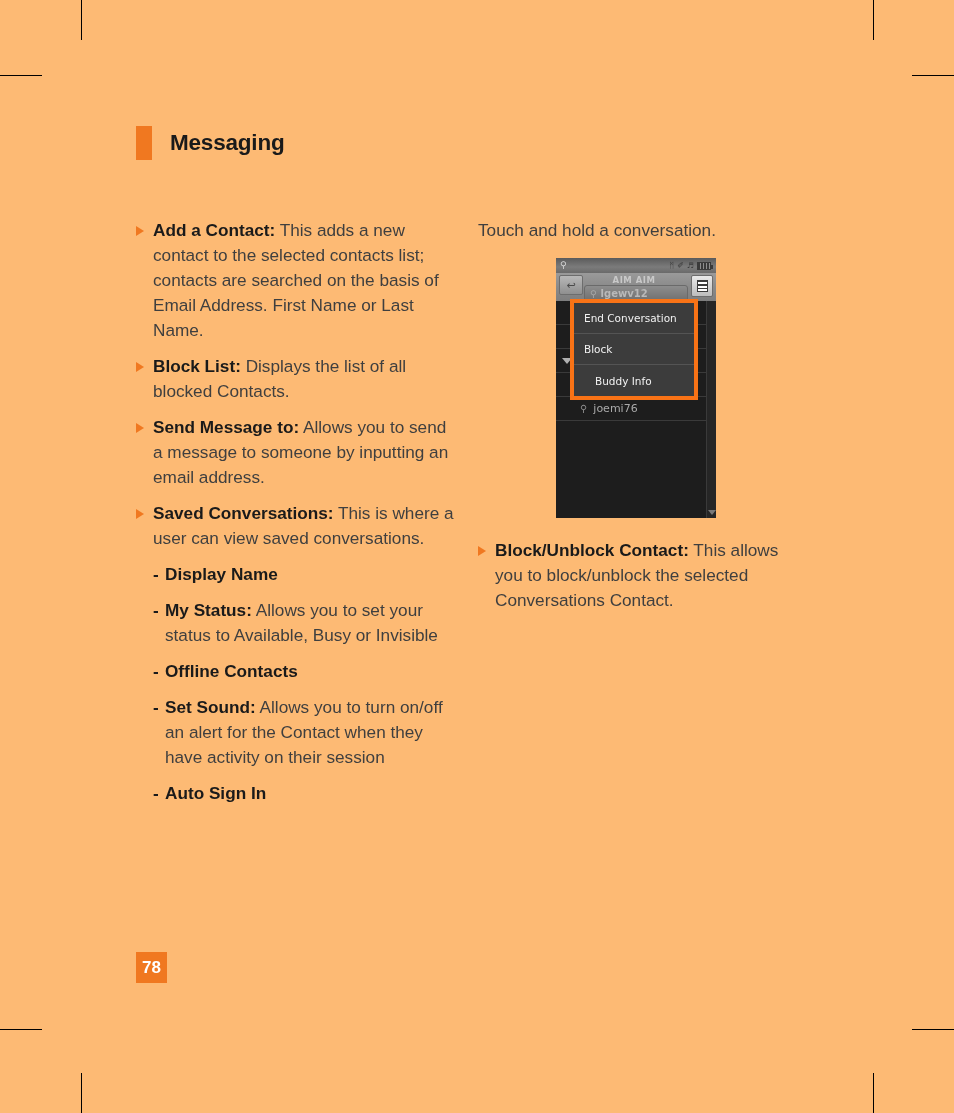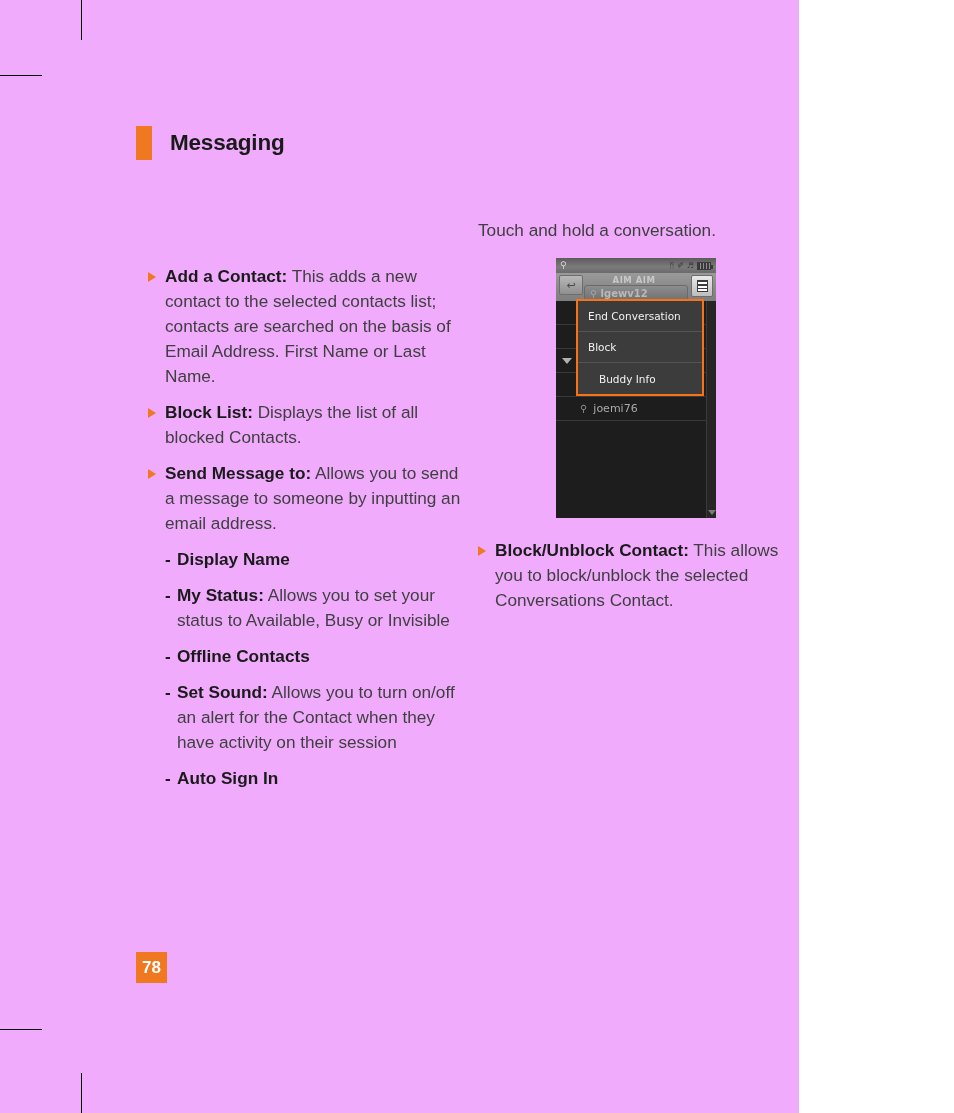--- a/index.html
+++ b/index.html
@@ -2,39 +2,39 @@
 <html><head>
 <meta charset="utf-8">
 <style>
   * { margin:0; padding:0; box-sizing:border-box; }
   html,body{
     width:954px; height:1113px;
     background:#ffffff;
     font-family:"Liberation Sans", sans-serif;
     -webkit-font-smoothing:antialiased;
   }
-  .page{ position:relative; width:799px; height:1113px; overflow:hidden; background:#f0abfc; }
+  .page{ position:relative; width:954px; height:1113px; overflow:hidden; background:#fdba74; }
 
   
   .cropmark{ position:absolute; background:#000; }
   .cm-v{ width:1px; }
   .cm-h{ height:1px; }
 
   
   .header{ position:absolute; left:136px; top:126px; display:flex; align-items:center; }
   .header-bar{ width:16px; height:34px; background:#F07820; }
   .header-title{
     margin-left:18px;
     font-size:22.5px; font-weight:bold; color:#1a1a1a;
     letter-spacing:-0.2px;
     font-family:"Liberation Sans", sans-serif;
   }
 
   
-  .col-left{ position:absolute; left:148px; top:218px; width:320px;margin-top:46px; }
+  .col-left{ position:absolute; left:136px; top:218px; width:320px; }
   .col-right{ position:absolute; left:478px; top:218px; width:330px; }
 
   
   .bullet-item{
     position:relative;
     padding-left:17px;
     margin-bottom:11px;
     font-size:17.2px;
     line-height:25px;
     color:#3a3a3a;
@@ -125,23 +125,23 @@
     position:absolute; left:28px; right:28px; top:12px; height:17px;
     background:linear-gradient(#8d8d8d,#6f6f6f);
     border:1px solid #6a6a6a; border-radius:3px;
     display:flex; align-items:center; padding-left:5px;
     font-size:10px; color:#b9b9b9; font-weight:bold;
   }
   .ph-selrow .bi{ margin-right:4px; font-size:9px; color:#a8a8a8; }
 
   
   .ph-menu{
-    position:absolute; left:20px; top:41px; width:128px;
+    position:absolute; left:14px; top:41px; width:128px;
     background:#3c3c3c;
-    border:2px solid #f97316;
+    border:4px solid #f97316;
     z-index:5;
   }
   .ph-menu-item{
     height:31px; display:flex; align-items:center;
     padding-left:10px;
     font-size:10.5px; color:#f2f2f2;
     border-bottom:1px solid #545454;
   }
   .ph-menu-item:last-child{ border-bottom:none;margin-left:11px; }
 
@@ -208,20 +208,24 @@
     <div class="bullet-item">
       <span class="tri"></span>
       <span class="term">Block List:</span><span class="desc"> Displays the list of all blocked Contacts.</span>
     </div>
 
     <div class="bullet-item">
       <span class="tri"></span>
       <span class="term">Send Message to:</span><span class="desc"> Allows you to send a message to someone by inputting an email address.</span>
     </div>
 
+    <div class="bullet-item">
+      <span class="tri"></span>
+      <span class="term">Saved Conversations:</span><span class="desc"> This is where a user can view saved conversations.</span>
+    </div>
 
 
     <div class="sub-item">
       <span class="dash">-</span>
       <span class="term">Display Name</span><span class="desc"></span>
     </div>
 
     <div class="sub-item">
       <span class="dash">-</span>
       <span class="term">My Status:</span><span class="desc"> Allows you to set your status to Available, Busy or Invisible</span>

